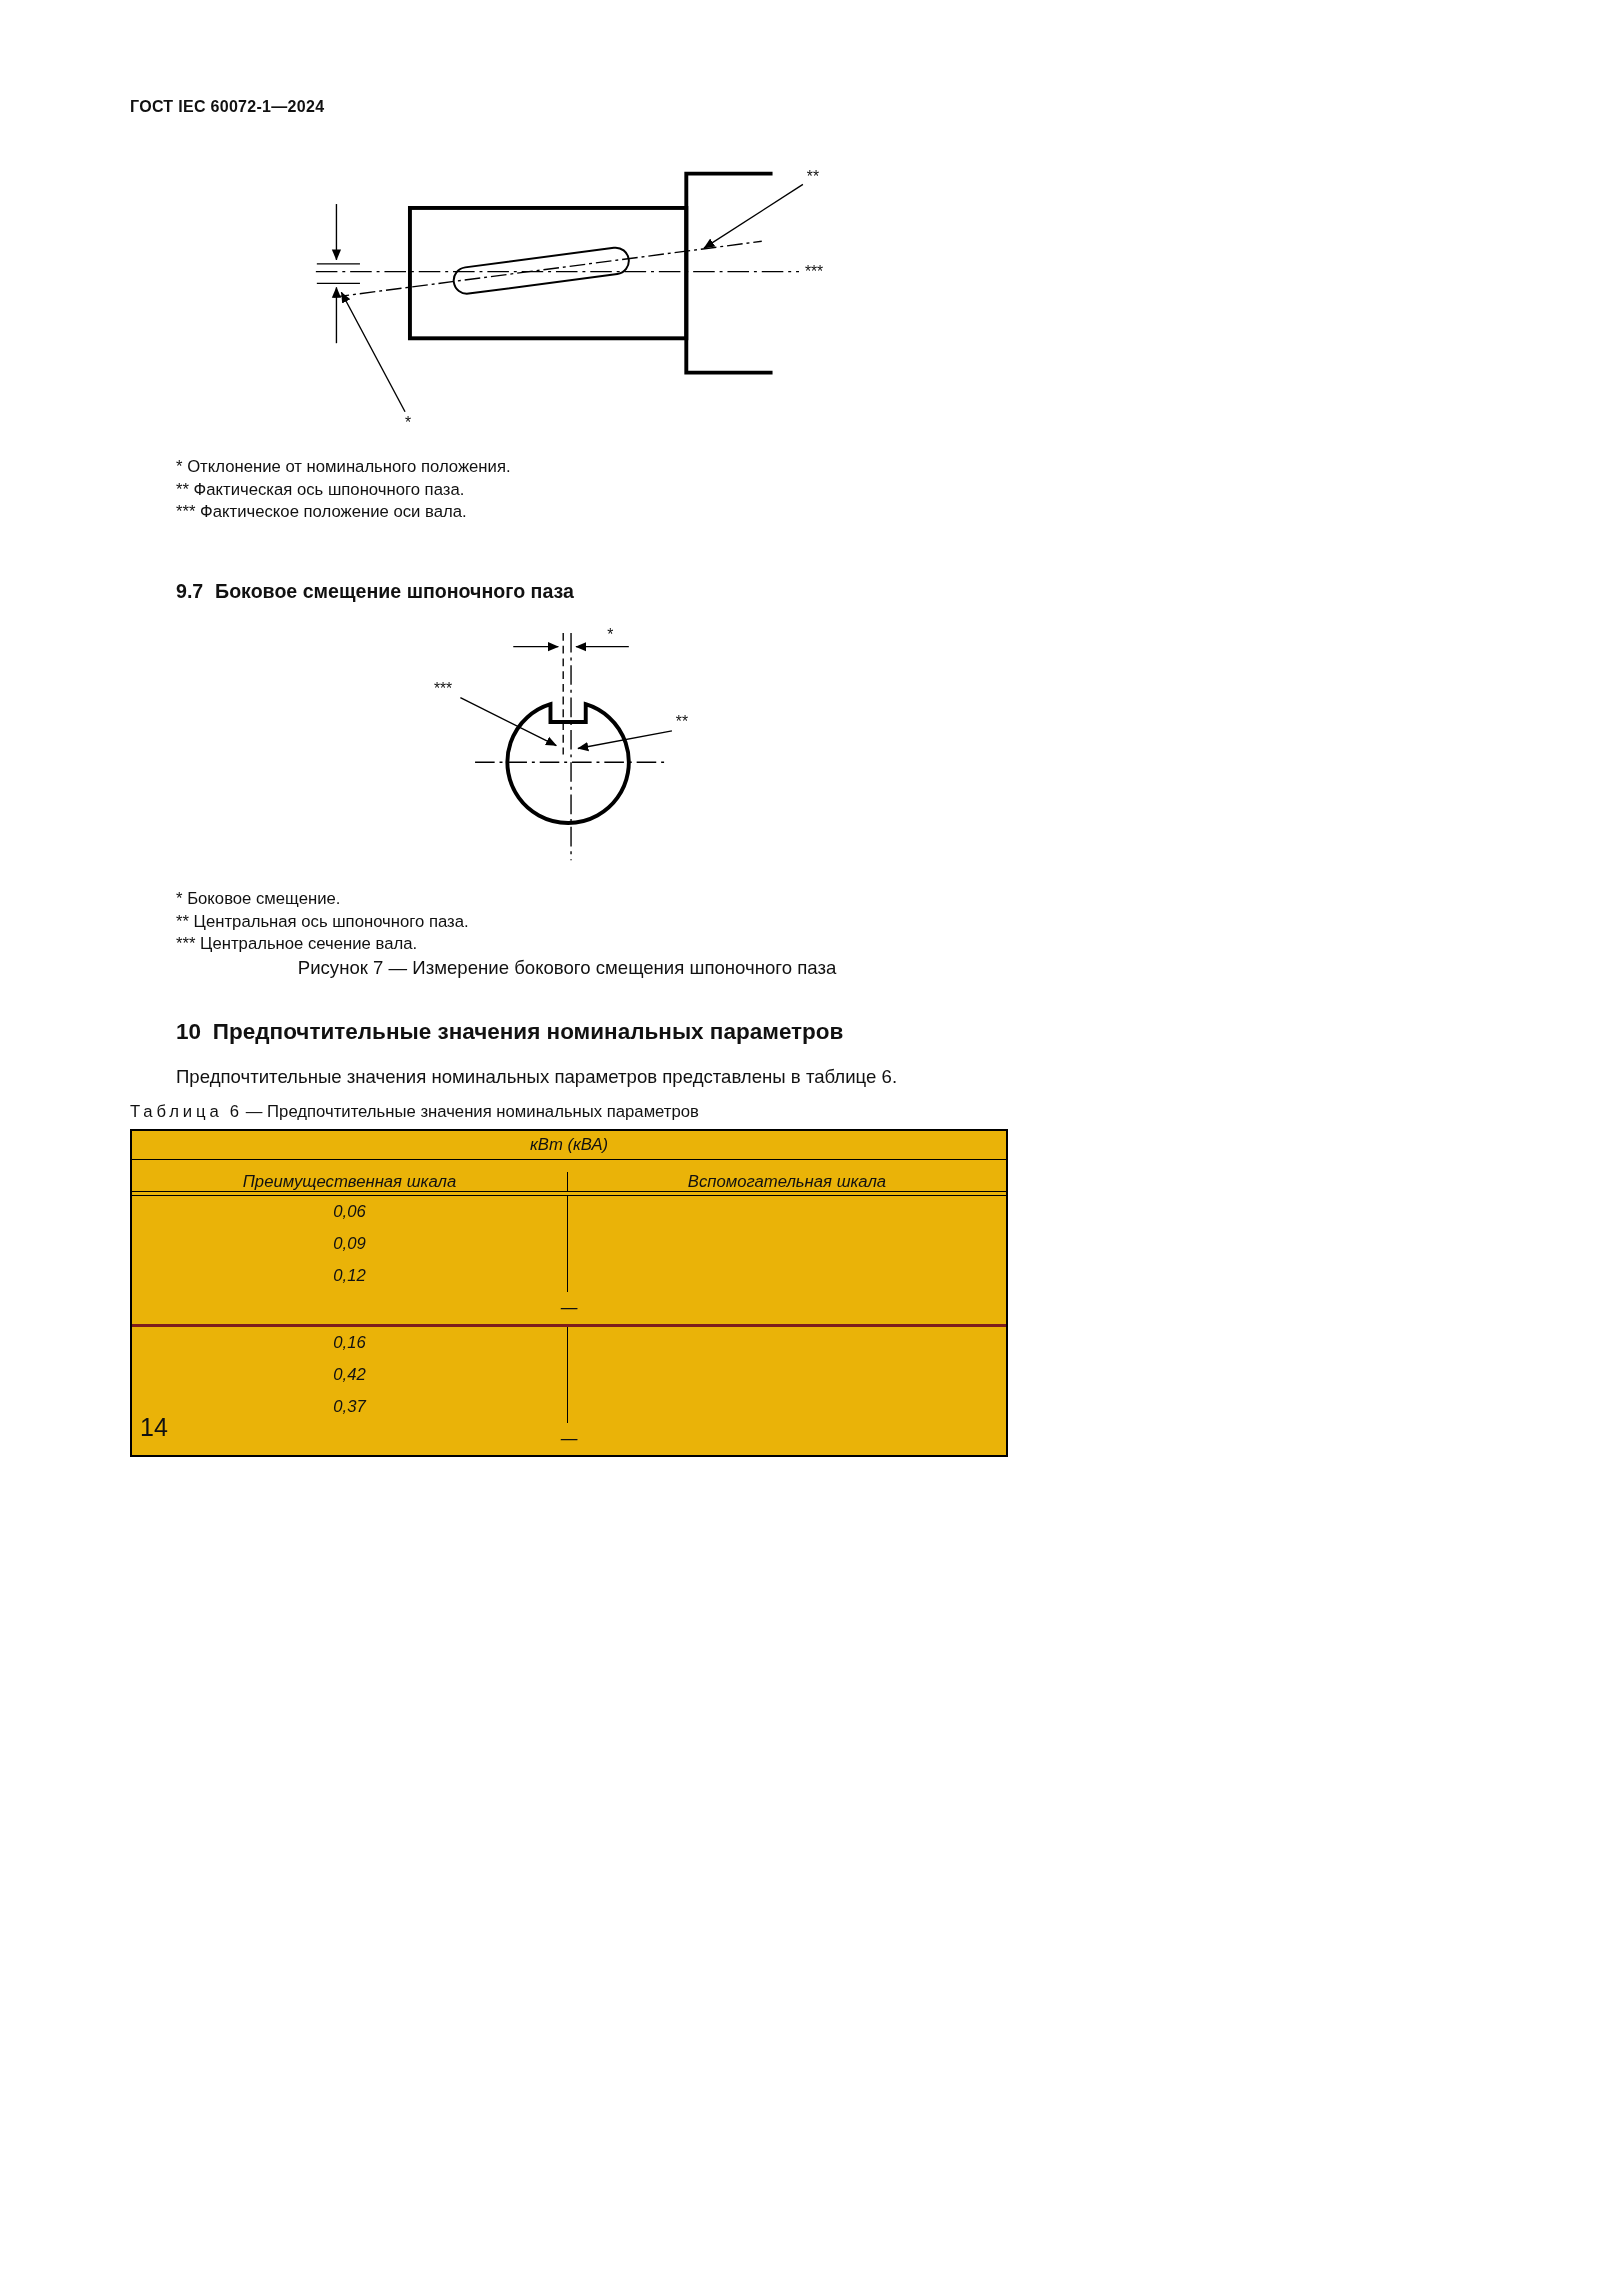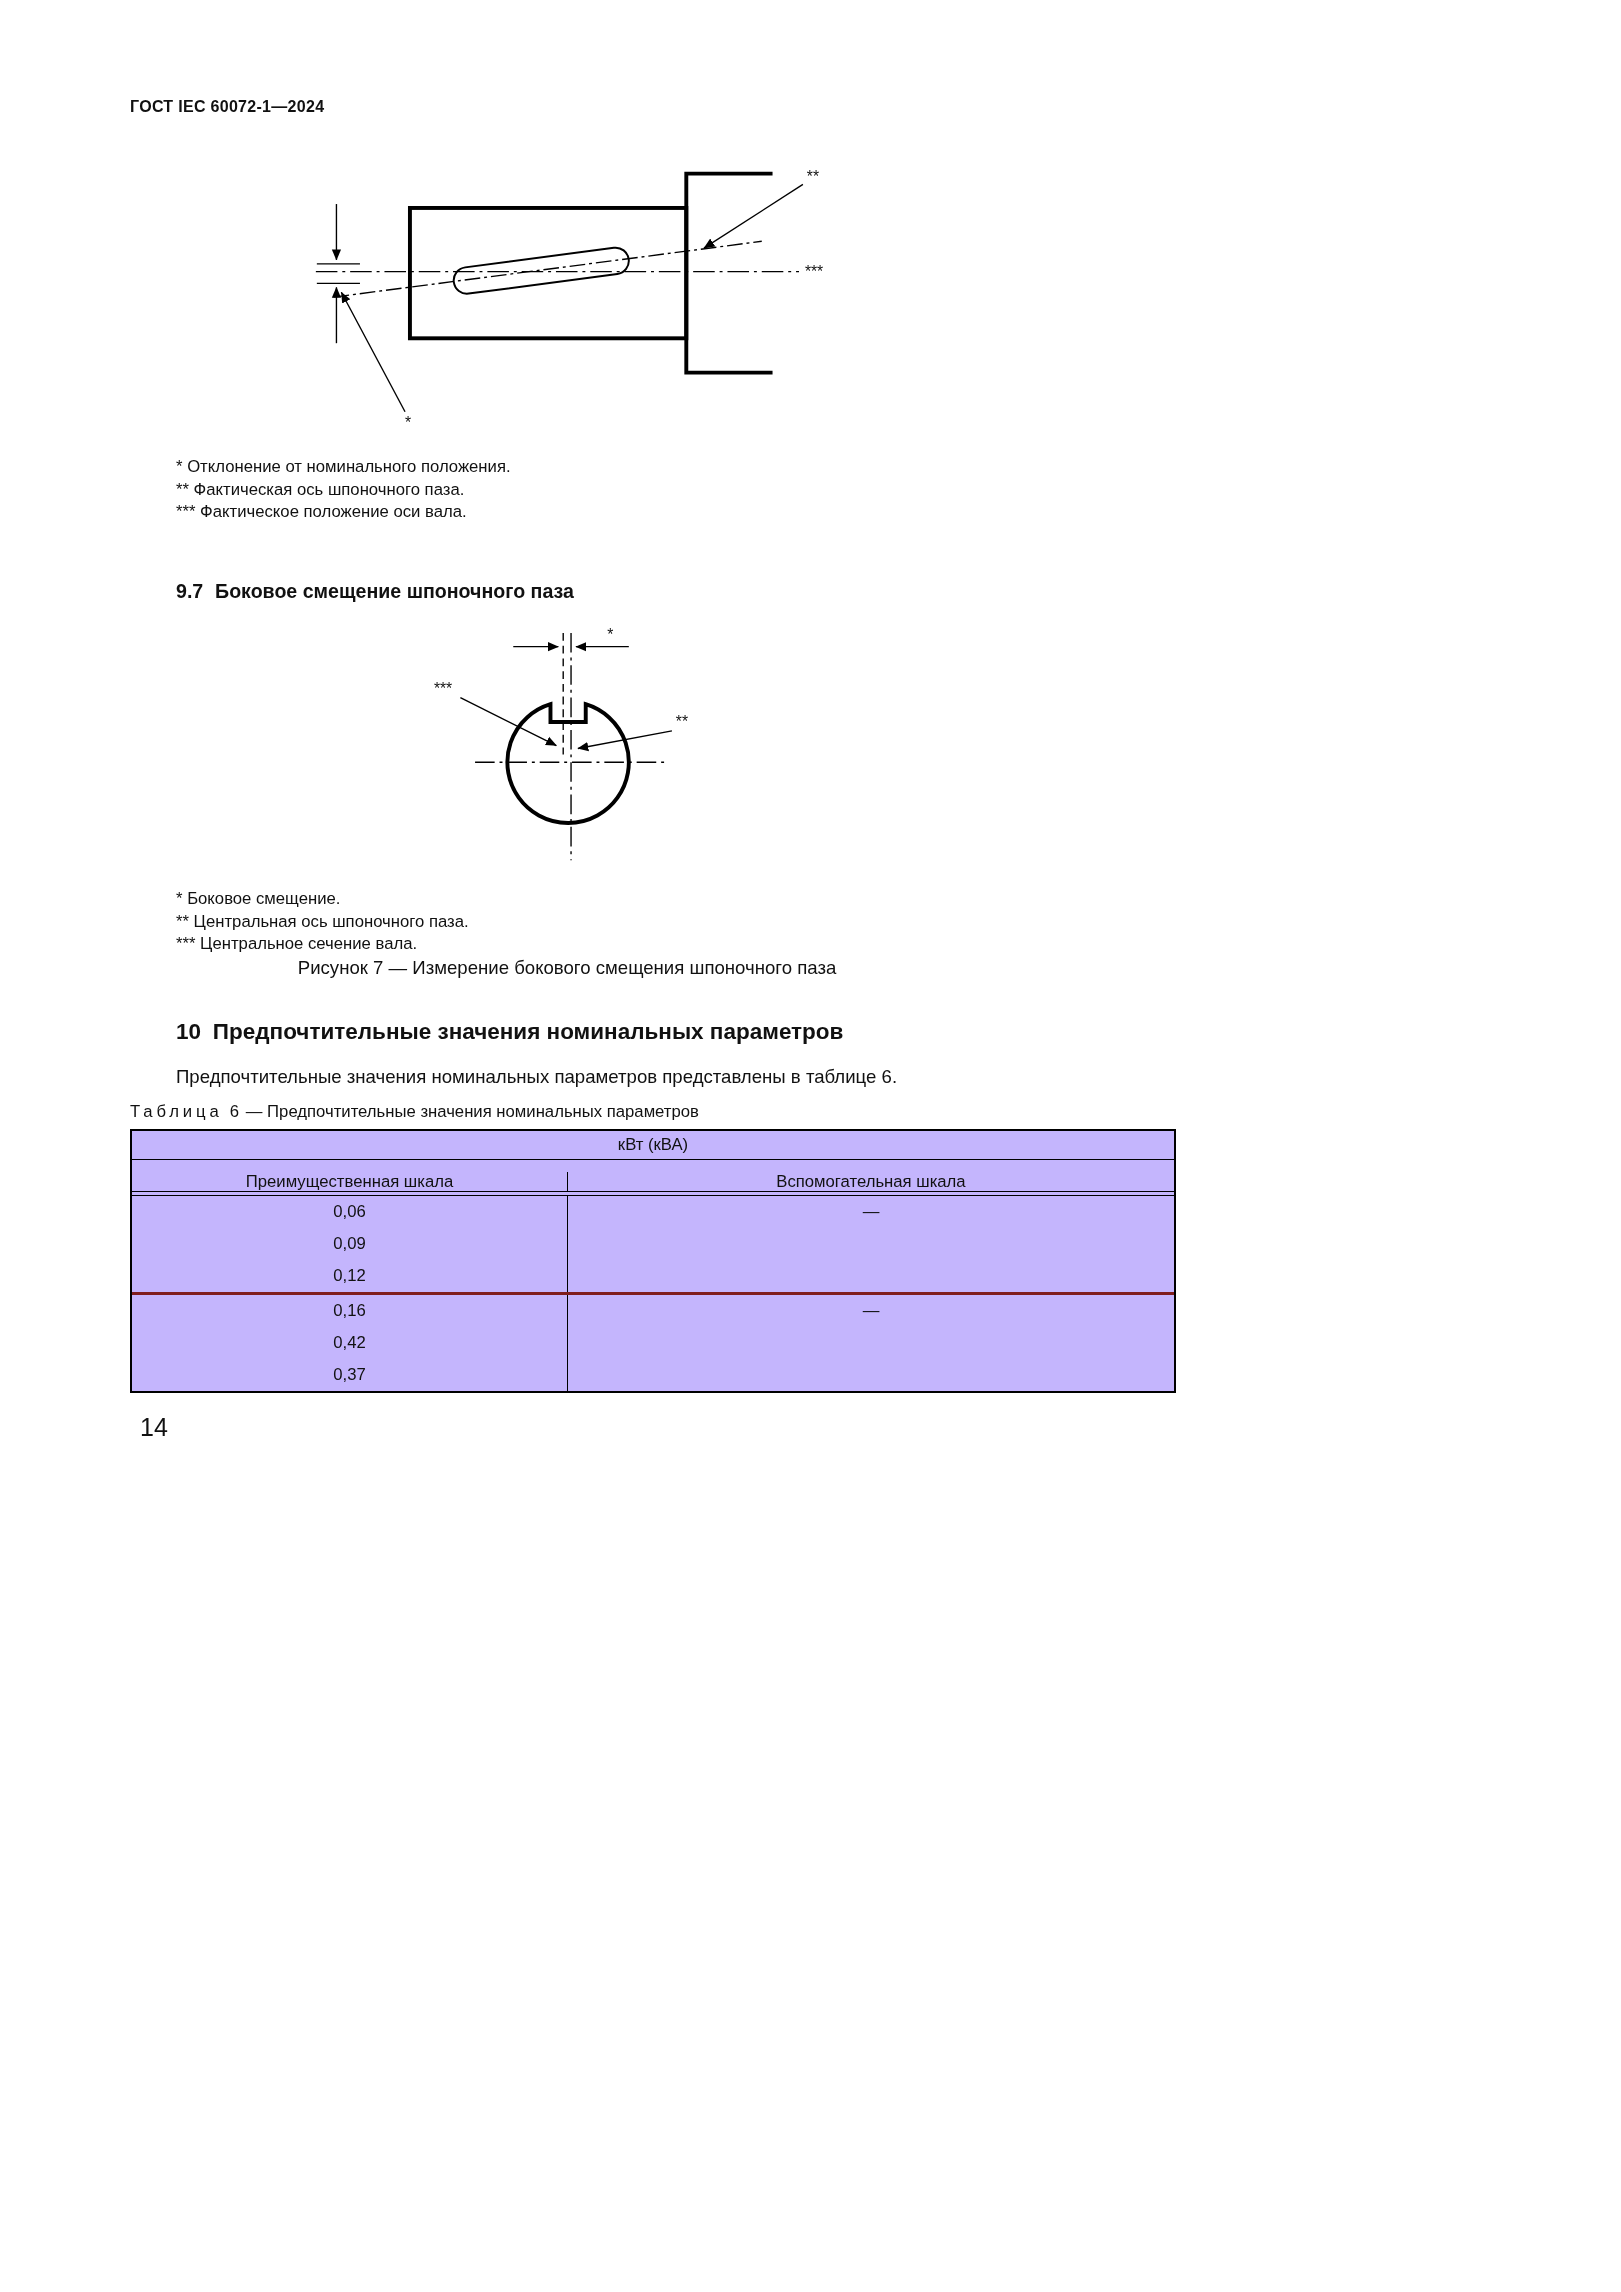--- a/index.html
+++ b/index.html
@@ -25,28 +25,28 @@
   .sec97 { left:176px; top:580px; font-size:19.6px; }
   .sec10 { left:176px; top:1019px; font-size:22.5px; }
   .sec-num { margin-right:11.8px; }
 
   .para { left:176px; top:1066px; font-size:18.6px; }
 
   .tbl-label { left:130px; top:1102px; font-size:16.7px; }
   .tbl-label .spaced { letter-spacing:3.9px;text-align:right; }
   .tbl-label .lblnum { margin:0 6.9px 0 6.9px; }
 
-  .tbl { left:130px; top:1129px; width:1046px; border:2px solid #000; font-size:16.7px; background:#c4b5fd; }
+  .tbl { left:130px; top:1129px; width:878px; border:2px solid #000; font-size:16.7px; background:#eab308;font-style:italic; }
   .tbl-title { height:29px; display:flex; align-items:center; justify-content:center; border-bottom:1px solid #000; }
   .tbl-head { display:flex; height:31px; }
   .cell { display:flex; align-items:center; justify-content:center;margin-top:12px; }
   .c1 { width:436px; flex:none; border-right:1px solid #000; }
   .c2 { flex:1; }
   .dbl-rule { height:4.9px; border-top:1px solid #000; border-bottom:1px solid #000; }
-  .tbl-group { display:flex; }
+  .tbl-group { display:flex;flex-direction:column; }
   .tbl-group.g2 { border-top:3px solid #7f1d1d; }
   .gcol { display:block; }
   .vrow { height:32px; display:flex; align-items:center; justify-content:center; }
 
   .page-num { left:140px; top:1413px; font-size:25px; }
 
   svg text { font-family:"Liberation Sans", sans-serif; font-size:16px; fill:#111; }
 </style>
 </head>
 <body>

